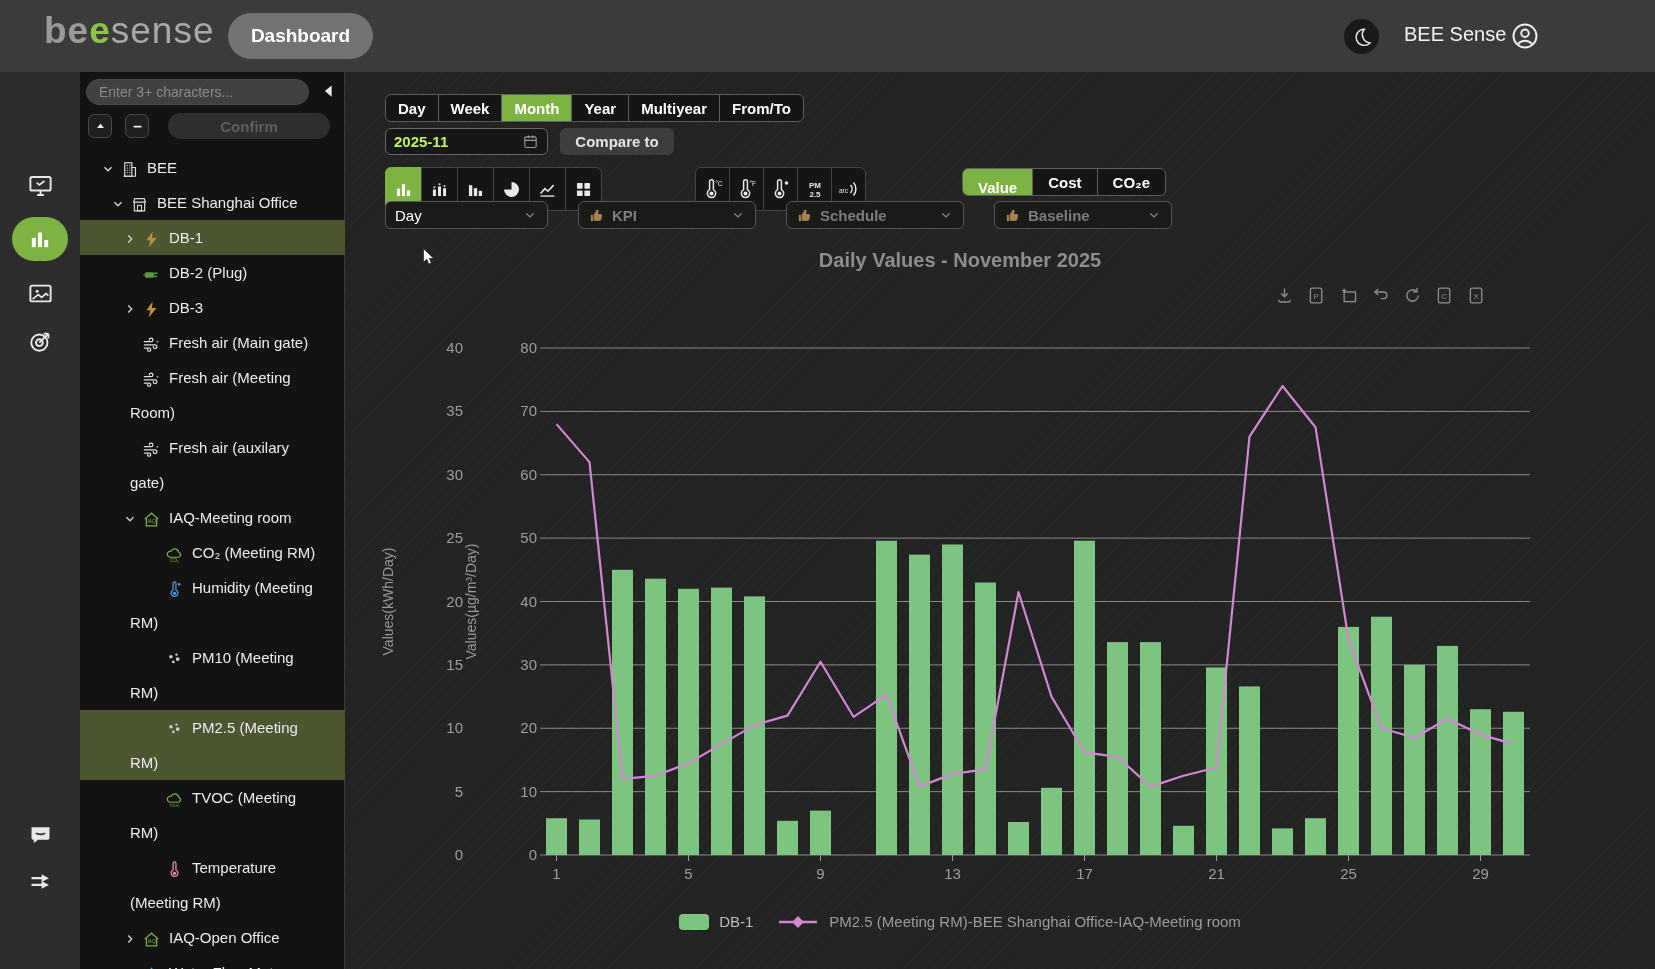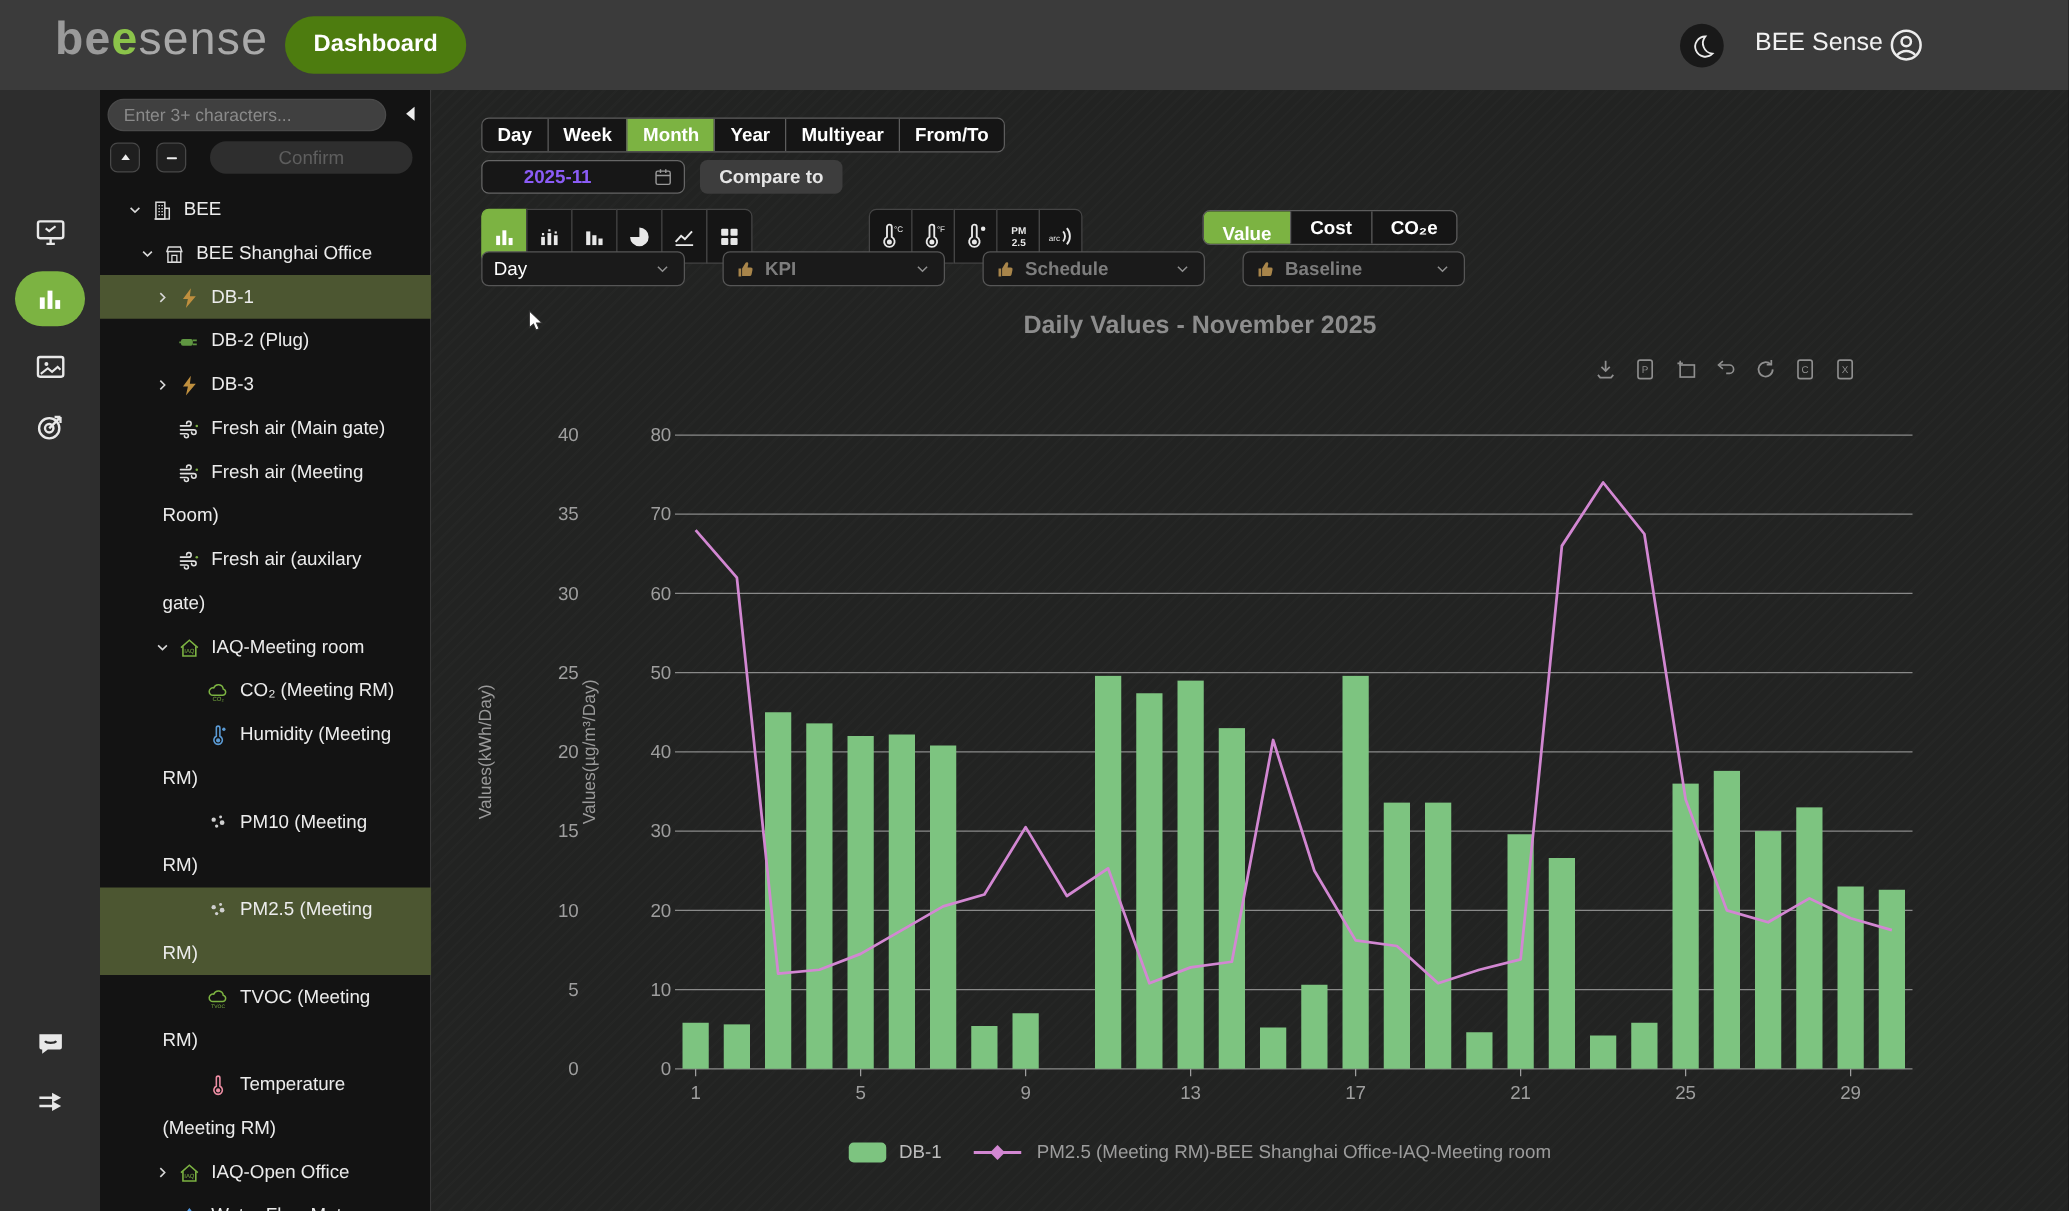--- a/index.html
+++ b/index.html
@@ -11,42 +11,42 @@
   .ic svg{display:block;}
   .ic{display:inline-flex;align-items:center;justify-content:center;}
 
   
   .topbar{position:absolute;left:0;top:0;width:1655px;height:72px;background:#3b3b3b;z-index:5;}
   .logo{position:absolute;left:44px;top:10px;font-size:37px;cursor:pointer;letter-spacing:1px;}
   .logo .lg1{color:#9a9a9a;font-weight:700;}
   .logo .lg2{color:#8bc34a;font-weight:700;}
   .logo .lg3{color:#a9a9a9;font-weight:300;}
   .dash-btn{position:absolute;left:228px;top:13px;width:145px;height:46px;border:none;border-radius:23px;
-    background:#4d7c0f;color:#fff;font-size:19px;font-weight:700;font-family:inherit;cursor:pointer;}
+    background:#737373;color:#fff;font-size:19px;font-weight:700;font-family:inherit;cursor:pointer;}
   .moon-btn{position:absolute;left:1344px;top:19px;width:35px;height:35px;border-radius:50%;
     background:#191919;border:none;cursor:pointer;display:flex;align-items:center;justify-content:center;}
   .user-name{position:absolute;left:1404px;top:23px;font-size:20px;color:#f2f2f2;}
   .avatar{position:absolute;left:1510px;top:21px;cursor:pointer;}
 
   
   .rail{position:absolute;left:0;top:72px;width:80px;height:897px;background:#2d2d2d;z-index:4;}
   .rail-item{position:absolute;left:0;width:80px;display:flex;justify-content:center;cursor:pointer;}
   .rail-oval{width:56px;height:44px;border-radius:22px;background:#7cb342;display:flex;align-items:center;justify-content:center;}
 
   
   .tree{position:absolute;left:80px;top:72px;width:265px;height:897px;background:#131313;border-right:1px solid #3a3a3a;z-index:3;}
   .search{position:absolute;left:6px;top:7px;width:223px;height:26px;border-radius:13px;border:1px solid #4a4a4a;
     background:#404040;color:#ddd;font-size:14px;font-family:inherit;padding:0 12px;outline:none;}
   .search::placeholder{color:#8a8a8a;}
   .collapse-tab{position:absolute;right:2px;top:6px;width:26px;height:28px;background:transparent;border:none;cursor:pointer;padding:0;}
   .sq-btn{position:absolute;top:42px;width:24px;height:24px;border-radius:6px;background:#1f1f1f;border:1px solid #484848;cursor:pointer;
     display:flex;align-items:center;justify-content:center;padding:0;}
   .sq-btn.up{left:8px;} .sq-btn.minus{left:45px;}
   .confirm{position:absolute;left:88px;top:41px;width:162px;height:26px;border-radius:13px;border:none;
-    background:#2e2e2e;color:#5e5e5e;font-size:15px;font-weight:400;font-family:inherit;cursor:default;}
+    background:#2e2e2e;color:#5e5e5e;font-size:15px;font-weight:700;font-family:inherit;cursor:default;}
   .tree-list{position:absolute;left:0;top:78px;width:265px;height:819px;overflow:hidden;}
   .tree-row{padding-left:50px;padding-right:24px;line-height:35px;font-size:15px;color:#ececec;cursor:pointer;}
   .tree-row.sel{background:#4c5631;}
   .tree-row.lvl0{text-indent:-32px;}
   .tree-row.lvl1{text-indent:-22px;}
   .tree-row.lvl2{text-indent:-10px;}
   .tree-row.lvl3{text-indent:13px;}
   .tree-row .ic{vertical-align:middle;margin-right:8px;text-indent:0;}
   .tree-row .chev{width:20px;margin-right:2px;}
   .tree-row .spacer{display:inline-block;width:22px;}
@@ -54,21 +54,21 @@
   
   .btn-group{position:absolute;display:inline-flex;border:1px solid #5d5d5d;border-radius:6px;overflow:hidden;background:#151515;height:28px;}
   .btn-group .seg{padding:3px 12px;font-size:15px;font-weight:600;color:#fff;border-left:1px solid #5d5d5d;
     display:flex;align-items:center;cursor:pointer;white-space:nowrap;}
   .btn-group .seg:first-child{border-left:none;}
   .btn-group .seg.active{background:#7cb342;}
   #periodTabs{left:385px;top:94px;}
   #metricTabs{left:962px;top:168px;}
   .date-input{position:absolute;left:385px;top:128px;width:163px;height:27px;border:1px solid #666;border-radius:6px;
     background:#171717;display:flex;align-items:center;justify-content:space-between;padding:0 8px;cursor:pointer;}
-  .date-input span.val{font-size:15px;font-weight:600;color:#8b5cf6;margin-left:25px;}
+  .date-input span.val{font-size:15px;font-weight:600;color:#bef264;}
   .compare{position:absolute;left:560px;top:128px;width:114px;height:27px;border:none;border-radius:6px;
     background:#3d3d3d;color:#e5e5e5;font-size:15px;font-weight:600;font-family:inherit;cursor:default;}
   .icon-row{position:absolute;display:inline-flex;}
   #chartTypes{left:385px;top:167px;}
   #sensorBtns{left:695px;top:167px;}
   .icon-btn{width:37px;height:44px;background:#151515;border:1px solid #454545;margin-left:-1px;
     display:flex;align-items:center;justify-content:center;cursor:pointer;text-align:center;}
   .icon-btn:first-child{border-radius:6px 0 0 6px;margin-left:0;}
   .icon-btn:last-child{border-radius:0 6px 6px 0;}
   .icon-btn.active{background:#7cb342;border-color:#7cb342;}

